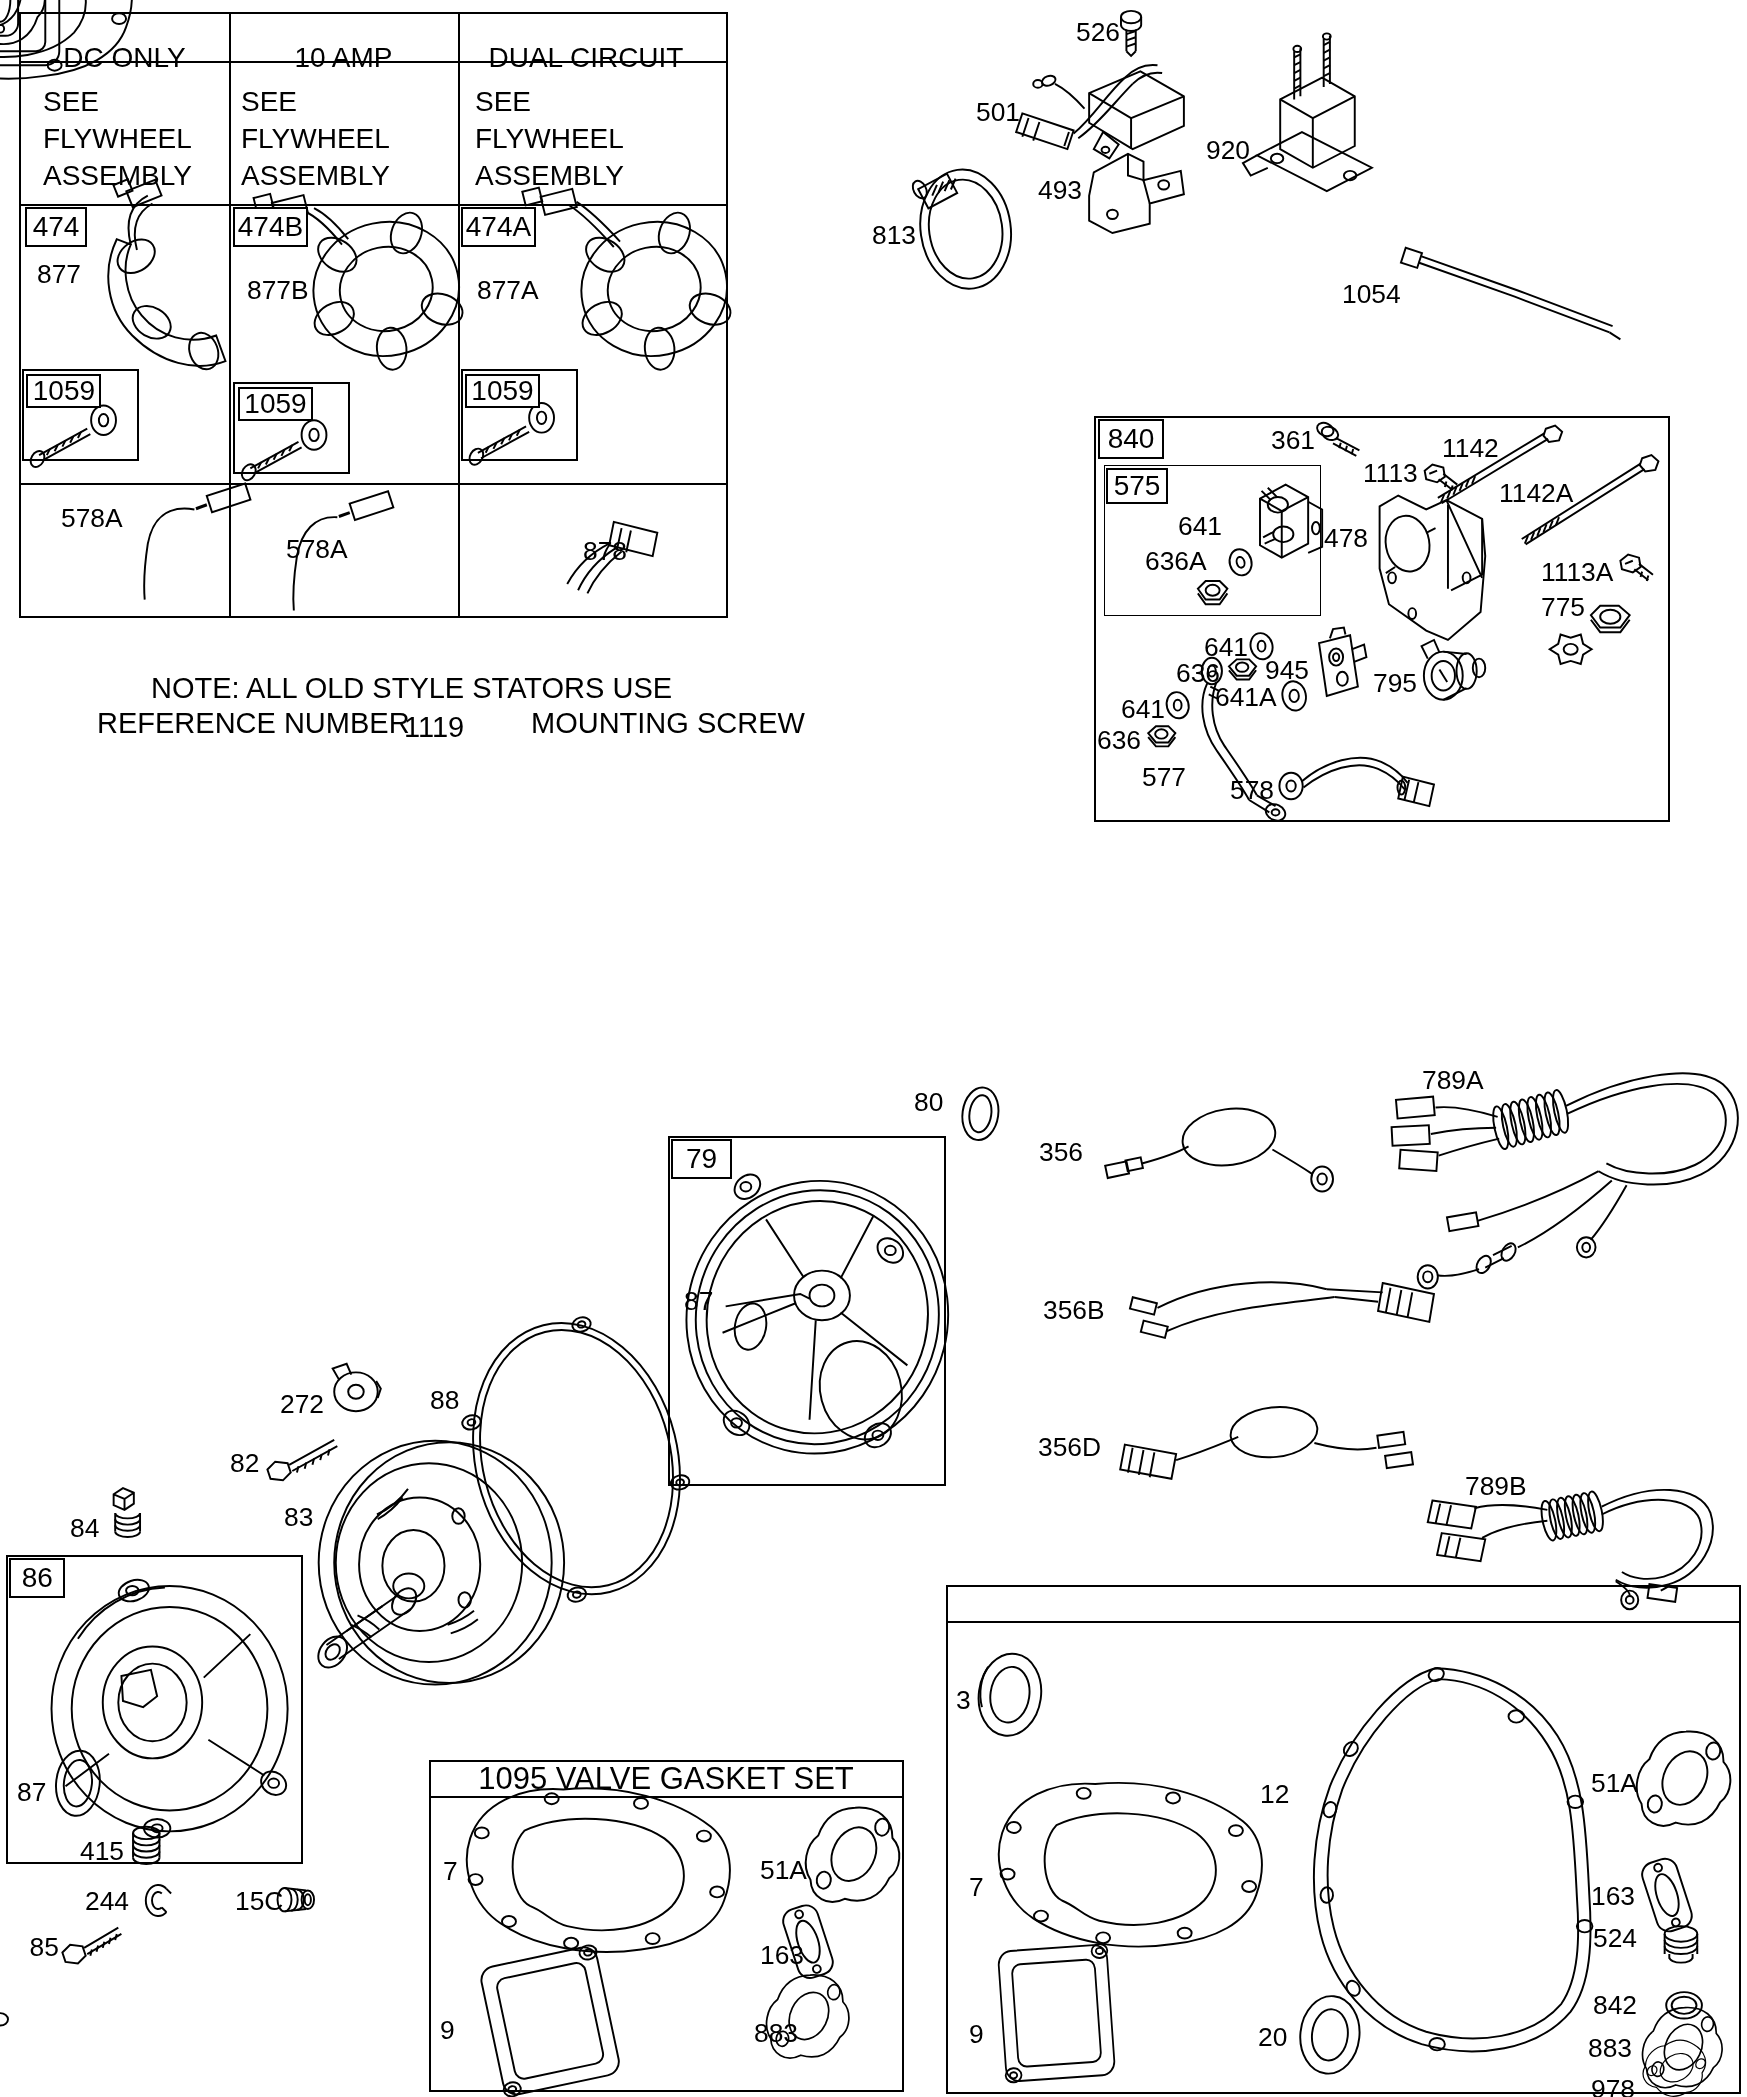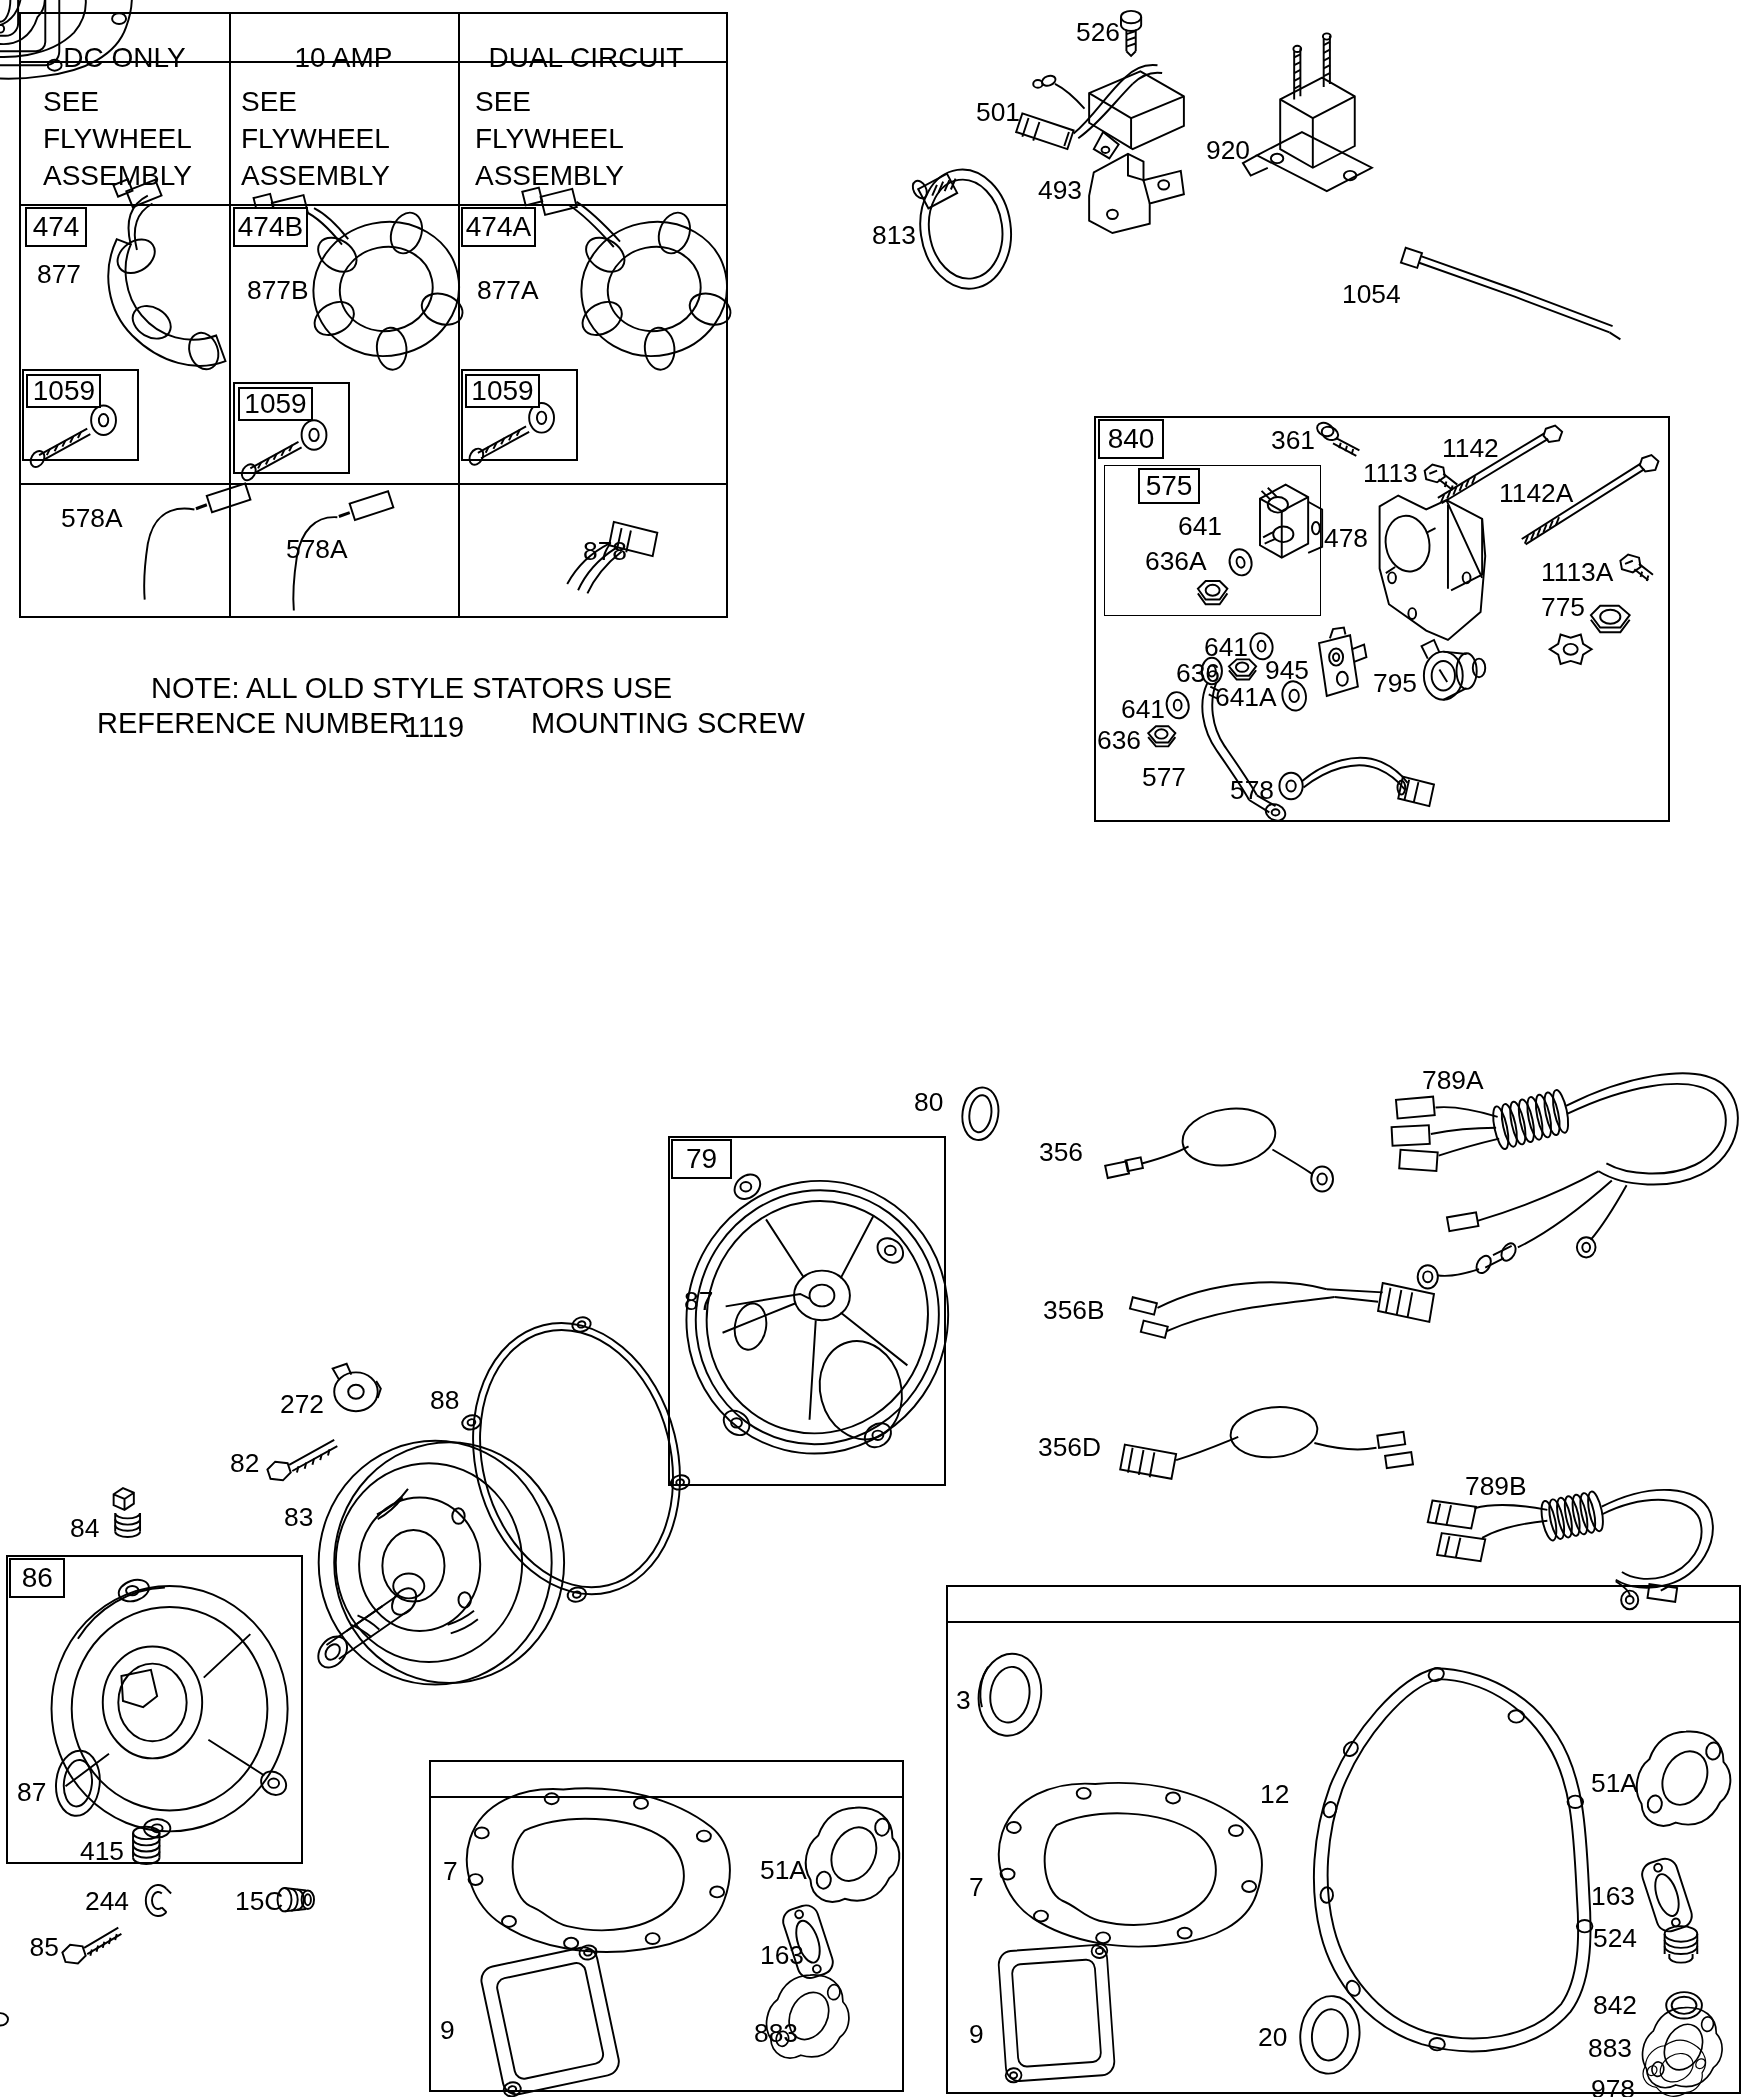--- a/index.html
+++ b/index.html
@@ -610,21 +610,21 @@
 <div class="box" style="left:461px;top:369px;width:117px;height:92px;"></div>
 <div class="refbox" style="left:465px;top:374px;width:75px;height:34px;">
       <span>1059</span>
     </div>
 
 <div class="box" style="left:1094px;top:416px;width:576px;height:406px;"></div>
 <div class="refbox" style="left:1098px;top:419px;width:66px;height:40px;">
       <span>840</span>
     </div>
 <div class="box" style="left:1104px;top:465px;width:217px;height:151px;border-width:1.6px;"></div>
-<div class="refbox" style="left:1106px;top:468px;width:62px;height:36px;margin-left:32px;">
+<div class="refbox" style="left:1106px;top:468px;width:62px;height:36px;">
       <span>575</span>
     </div>
 
 <div class="box" style="left:668px;top:1136px;width:278px;height:350px;"></div>
 <div class="refbox" style="left:671px;top:1139px;width:61px;height:40px;">
       <span>79</span>
     </div>
 
 <div class="box" style="left:6.2px;top:1555px;width:297px;height:309px;"></div>
 <div class="refbox" style="left:9.3px;top:1558px;width:56px;height:40px;">
@@ -697,20 +697,21 @@
 <div class="lbl" style="left:85px;top:1888px;">244</div>
 <div class="lbl" style="left:235px;top:1888px;">15C</div>
 <div class="lbl" style="left:29.5px;top:1934px;">85</div>
 
 <div class="lbl" style="left:1039px;top:1139px;">356</div>
 <div class="lbl" style="left:1043px;top:1297px;">356B</div>
 <div class="lbl" style="left:1038px;top:1434px;">356D</div>
 <div class="lbl" style="left:1422px;top:1067px;">789A</div>
 <div class="lbl" style="left:1465px;top:1473px;">789B</div>
 
+<div class="lbl title ctr" style="left:437px;top:1763px;width:458px;">1095 VALVE GASKET SET</div>
 <div class="lbl" style="left:443px;top:1858px;">7</div>
 <div class="lbl" style="left:440px;top:2017px;">9</div>
 <div class="lbl" style="left:760px;top:1857px;">51A</div>
 <div class="lbl" style="left:760px;top:1942px;">163</div>
 <div class="lbl" style="left:754px;top:2020px;">883</div>
 
 <div class="lbl" style="left:956px;top:1687px;">3</div>
 <div class="lbl" style="left:969px;top:1874px;">7</div>
 <div class="lbl" style="left:969px;top:2021px;">9</div>
 <div class="lbl" style="left:1260px;top:1781px;">12</div>

